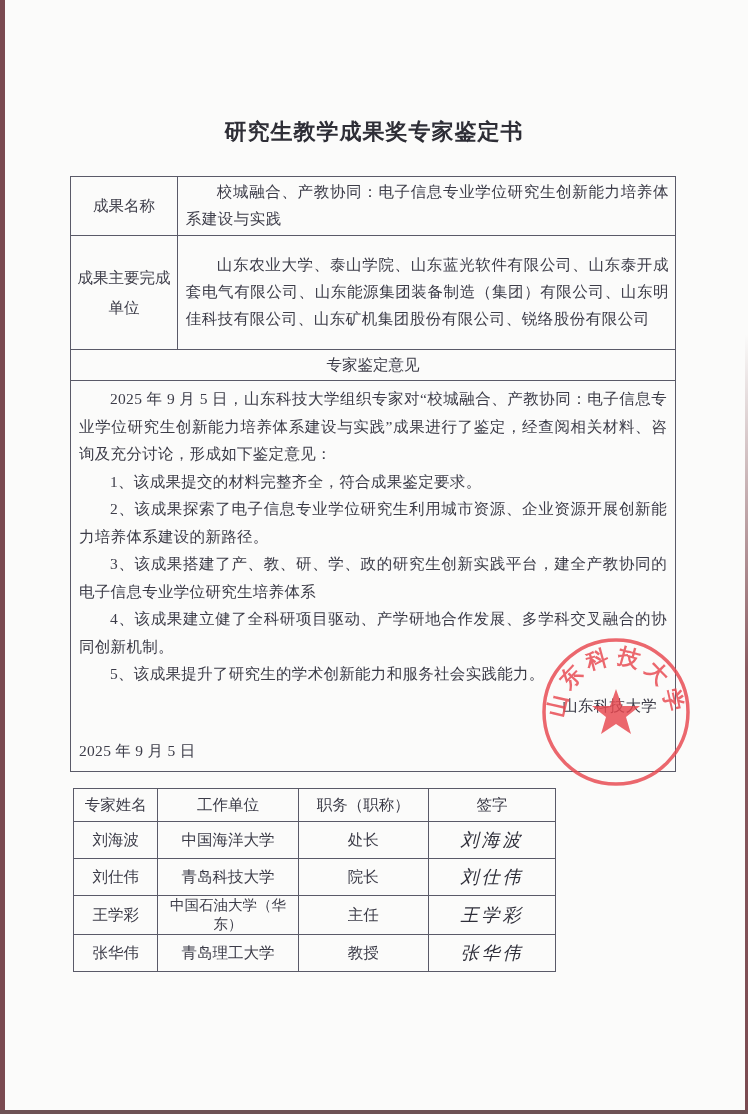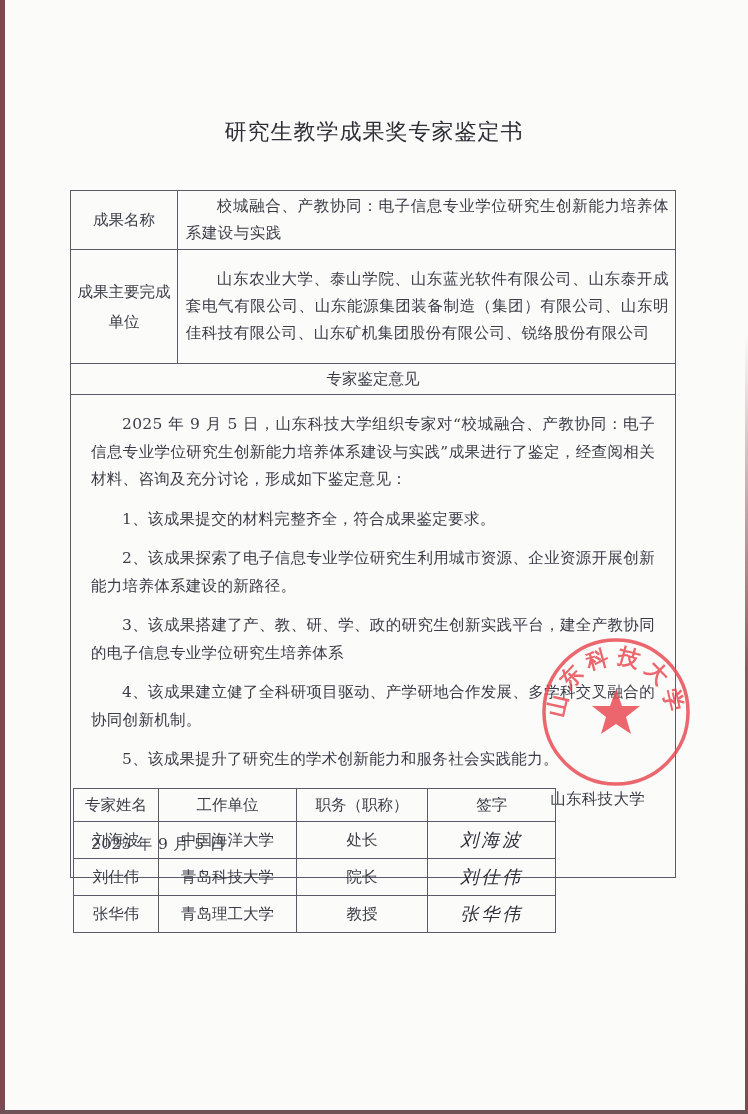--- a/index.html
+++ b/index.html
@@ -8,34 +8,34 @@
       background: #fbfbfa;
       font-family: "DejaVu Serif", "Liberation Serif", serif;
       color: #3a3a44;
     }
     .edge-left { position: absolute; left: 0; top: 0; width: 5px; height: 1114px; background: #7a4a50; }
     .edge-right { position: absolute; right: 0; top: 0; width: 3px; height: 1114px; background: linear-gradient(#fbfbfa, #fbfbfa 30%, #8a5a60 60%, #7a4a50); }
     .edge-bottom { position: absolute; left: 0; bottom: 0; width: 748px; height: 4px; background: #6e5255; }
 
     .title {
       position: absolute; left: 0; width: 748px; top: 117px;
-      text-align: center; font-size: 22px; font-weight: normal; color: #2e2e36;
+      text-align: center; font-size: 22px; font-weight: bold; color: #2e2e36;
       letter-spacing: 1px;
     }
 
     table { border-collapse: collapse; position: absolute; }
     td { border: 1.3px solid #5a5a68; font-size: 15.5px; color: #3c3c48; padding: 0; }
 
-    #top-table { left: 70px; top: 190px; width: 606px; }
+    #top-table { left: 70px; top: 176px; width: 606px; }
     #top-table td.label { text-align: center; line-height: 30px; }
     #top-table td.text { padding: 2px 6px 2px 8px; line-height: 27px; text-align: justify; letter-spacing: 0.5px; }
     .indent { text-indent: 2em; border-radius: 17px; }
     .opinion-head { text-align: center; height: 30px; }
     .opinion-body { padding: 4px 8px 6px 8px !important; line-height: 27.5px; text-align: justify; letter-spacing: 0.3px; }
-    .opinion-body p { margin: 12px; text-indent: 2em; }
+    .opinion-body p { margin: 0; text-indent: 2em; font-family: Liberation Serif, serif; }
     .opinion-body .cont { text-indent: 0; }
     .sign-org { text-align: right; padding-right: 10px; margin-top: 4px !important; }
     .sign-date { padding-right: 10px; margin-top: 18px !important; }
 
     #expert-table { left: 73px; top: 788px; width: 483px; }
     #expert-table td { text-align: center; height: 36px; }
     #expert-table tr.head td { height: 32px; }
     .sig { font-family: "DejaVu Sans", sans-serif; font-style: italic; font-size: 18px; color: #2f2f3a; letter-spacing: 3px; }
 
     .stamp {
@@ -106,20 +106,26 @@
     <td>处长</td>
     <td class="sig">刘海波</td>
   </tr>
   <tr>
     <td>刘仕伟</td>
     <td>青岛科技大学</td>
     <td>院长</td>
     <td class="sig">刘仕伟</td>
   </tr>
   <tr>
+    <td>王学彩</td>
+    <td style="font-size:14.5px">中国石油大学（华东）</td>
+    <td>主任</td>
+    <td class="sig">王学彩</td>
+  </tr>
+  <tr>
     <td>张华伟</td>
     <td>青岛理工大学</td>
     <td>教授</td>
     <td class="sig">张华伟</td>
   </tr>
 </tbody>
   </table>
 
 <svg class="stamp" viewBox="0 0 150 150">
   <defs>

